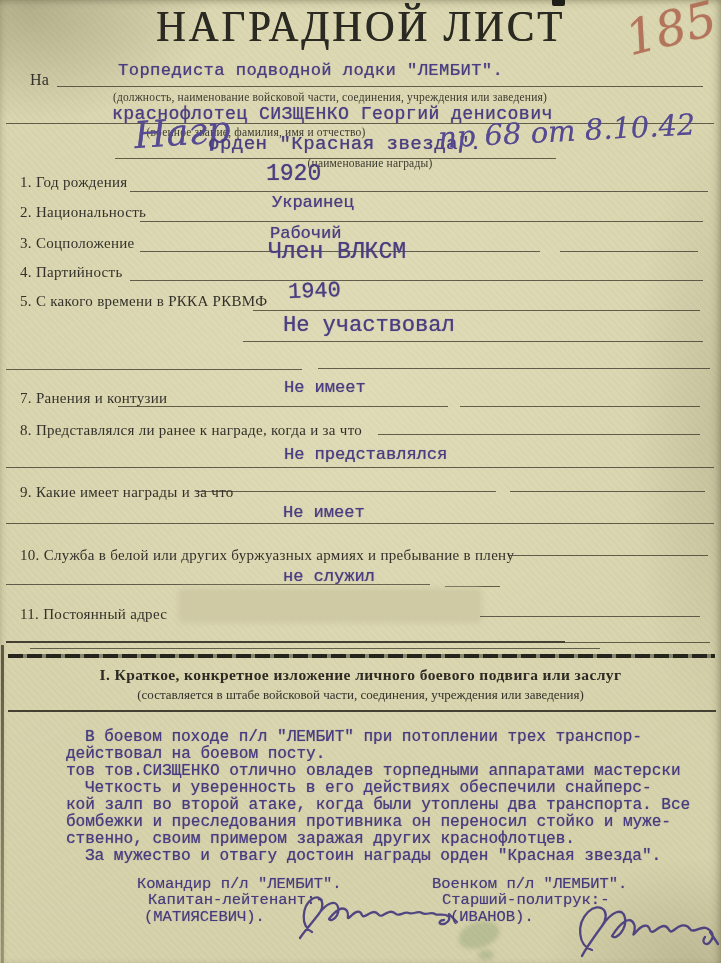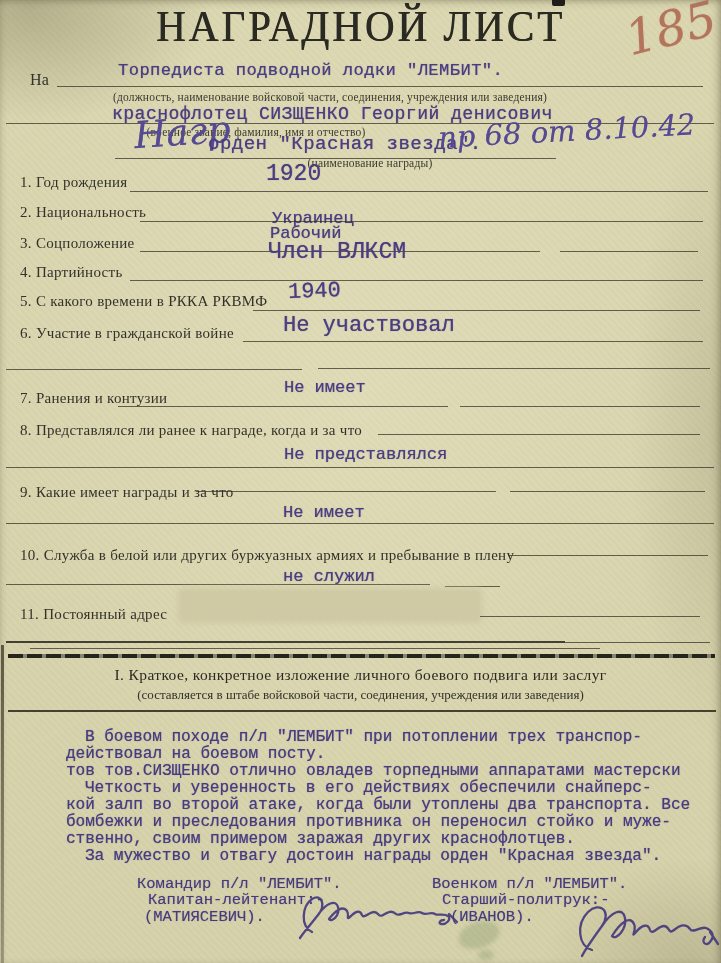--- a/index.html
+++ b/index.html
@@ -34,21 +34,21 @@
     text-shadow:0 0 0.5px rgba(86,74,146,0.6);
   }
   .redmark{
     font-family:"DejaVu Serif", serif; font-style:italic; font-size:48px;
     color:rgba(175,105,82,0.8); transform:rotate(-14deg); text-shadow:0 0 1px rgba(175,105,82,0.5);
   }
   .secrule-thick{
     height:4px;
     background:repeating-linear-gradient(90deg,#26251d 0 15px, rgba(38,37,29,0.45) 15px 19px);
   }
-  .sec-title{width:100%; text-align:center; font-weight:normal; font-size:15.5px; color:#2c2a22; letter-spacing:0.4px;}
+  .sec-title{width:100%; text-align:center; font-weight:bold; font-size:15.5px; color:#2c2a22; letter-spacing:0.4px;}
   .sec-sub{width:100%; text-align:center; font-size:13px; color:#33312a;}
   .cit{font-family:"Liberation Mono", monospace; font-size:16px; line-height:17px; color:#483c80;
        white-space:nowrap; text-shadow:0 0 1px rgba(72,60,128,0.55), 0.4px 0.4px 0 rgba(72,60,128,0.3);}
   .indent{padding-left:19px;}
   .sig-line{font-family:"Liberation Mono", monospace; font-size:15.5px; color:#473b7e; white-space:nowrap;
             text-shadow:0 0 1px rgba(71,59,126,0.5);}
   .redact{
     background:#cfc9a4; border-radius:2px;
     box-shadow:0 0 5px 4px rgba(207,201,164,0.95);
   }
@@ -81,37 +81,36 @@
   <div class="abs typed" style="left:208px; top:133px; font-size:19px; letter-spacing:0.5px;">орден "Красная звезда".</div>
   <div class="abs hw" style="left:438px; top:114px; font-size:29px; transform:rotate(-3deg);">пр 68 от 8.10.42</div>
   <div class="abs rule" style="left:115px; top:158px; width:441px;"></div>
   <div class="abs cap" style="left:250px; top:157px; width:240px;">(наименование награды)</div>
 
   <div class="abs lbl" style="left:20px; top:174px;">1. Год рождения</div>
   <div class="abs typed" style="left:266px; top:161px; font-size:23px;">1920</div>
   <div class="abs rule" style="left:130px; top:191px; width:578px;"></div>
 
   <div class="abs lbl" style="left:20px; top:204px;">2. Национальность</div>
-  <div class="abs typed" style="left:272px; top:193px; font-size:17px;margin-top:16px;">Украинец</div>
+  <div class="abs typed" style="left:272px; top:193px; font-size:17px;">Украинец</div>
   <div class="abs rule" style="left:140px; top:221px; width:563px;"></div>
 
   <div class="abs lbl" style="left:20px; top:235px;">3. Соцположение</div>
   <div class="abs typed" style="left:270px; top:224px; font-size:17px;">Рабочий</div>
   <div class="abs rule" style="left:140px; top:251px; width:400px;"></div>
   <div class="abs rule" style="left:560px; top:251px; width:138px;"></div>
 
   <div class="abs lbl" style="left:20px; top:264px;">4. Партийность</div>
   <div class="abs typed" style="left:268px; top:239px; font-size:23px;">Член ВЛКСМ</div>
   <div class="abs rule" style="left:130px; top:280px; width:573px;"></div>
 
   <div class="abs lbl" style="left:20px; top:293px;">5. С какого времени в РККА РКВМФ</div>
   <div class="abs typed" style="left:288px; top:279px; font-size:22px; transform:rotate(-2deg);">1940</div>
   <div class="abs rule" style="left:253px; top:310px; width:447px;"></div>
 
-  <div class="abs lbl" style="left:20px; top:325px;">6. Участие в гражданской войне</div>
   <div class="abs typed" style="left:283px; top:313px; font-size:22px;">Не участвовал</div>
   <div class="abs rule" style="left:243px; top:341px; width:460px;"></div>
   <div class="abs rule" style="left:6px; top:369px; width:296px;"></div>
   <div class="abs rule" style="left:318px; top:368px; width:392px;"></div>
 
   <div class="abs lbl" style="left:20px; top:390px;">7. Ранения и контузии</div>
   <div class="abs typed" style="left:284px; top:378px; font-size:17px;">Не имеет</div>
   <div class="abs rule" style="left:118px; top:406px; width:330px;"></div>
   <div class="abs rule" style="left:460px; top:406px; width:240px;"></div>
 

